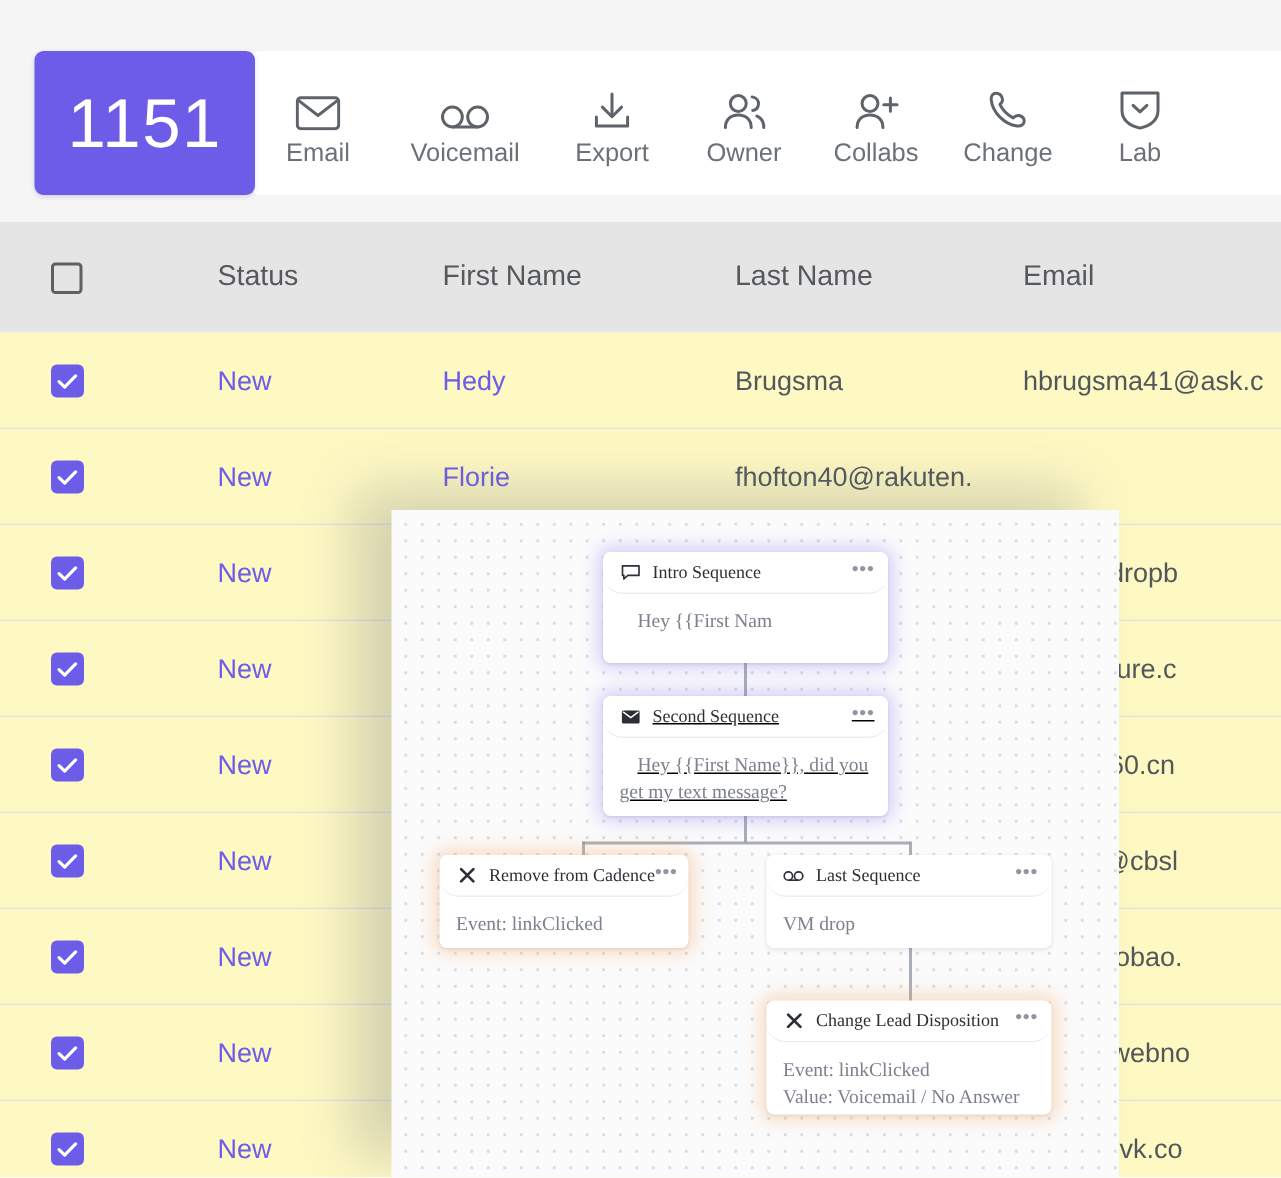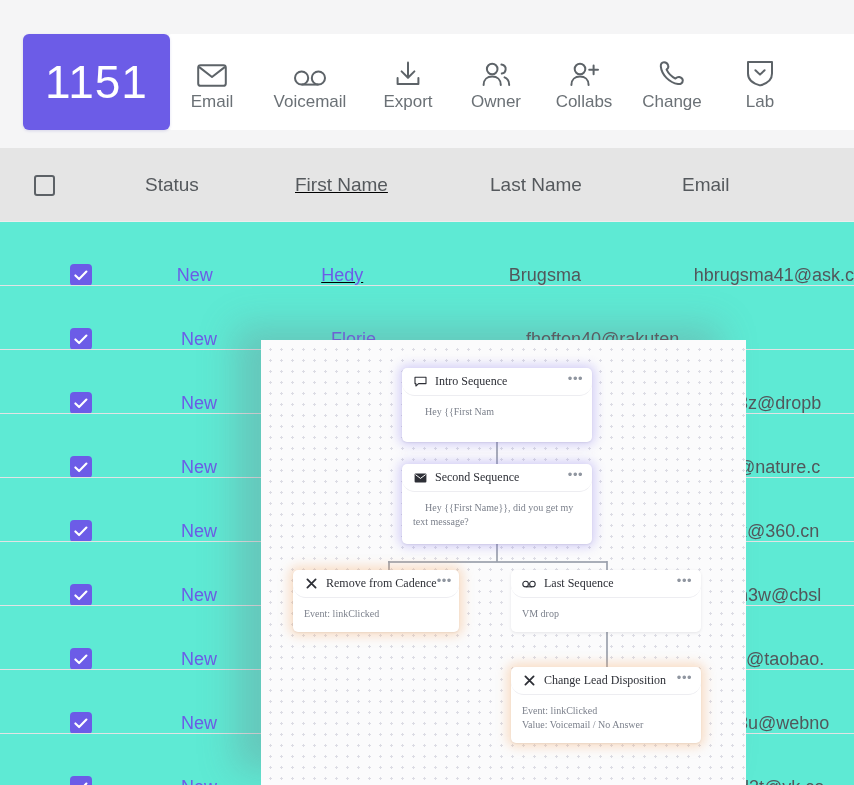--- a/index.html
+++ b/index.html
@@ -116,38 +116,37 @@
   .thead::after {
     content: "";
     position: absolute;
     left: 0; right: 0; bottom: 0;
     height: 1px;
     background: #eceded;
   }
   .trow {
     position: relative;
     height: 64px;
-    background: #5eead4;
-    display: flex;
-    align-items: flex-end;
+    background: #fef9c3;
+    display: flex;
+    align-items: center;
     box-sizing: border-box;
     cursor: pointer;
-    padding-left: 36px;
   }
   .trow::after {
     content: "";
     position: absolute;
     left: 0; right: 0; bottom: 0;
     height: 1px;
     background: #e3e3e4;
   }
 
   .c-check { width: 145px; display: flex; justify-content: flex-start; padding-left: 34px; box-sizing: border-box; }
   .c-status { width: 150px; }
-  .c-first { width: 195px; text-decoration: underline; }
+  .c-first { width: 195px; }
   .c-last { width: 192px; }
   .c-email { flex: 1 1 auto; white-space: nowrap; }
 
   .th-label {
     font-size: 19px;
     color: #55595d;
     font-weight: 400;
   }
   .cell {
     font-size: 18px;
@@ -263,21 +262,21 @@
     letter-spacing: .5px;
     line-height: 0;
     cursor: pointer;
     padding-bottom: 6px;
   }
   .node-body {
     padding: 9px 11px 8px 11px;
   }
   .node-body .line {
     font-family: "Liberation Serif", serif;
-    font-size: 10px;
+    font-size: 13px;
     color: #7c818c;
     line-height: 1.42;
   }
   .node-body .line.ind { text-indent: 12px; }
 </style>
 </head>
 <body>
 
 <div id="screen">
 
@@ -520,21 +519,21 @@
           </svg>
         </span>
         <span class="node-title">Intro Sequence</span>
         <span class="node-dots">•••</span>
       </div>
       <div class="node-body">
         <div class="line ind">Hey {{First Nam</div>
       </div>
     </div>
 
-    <div class="node glow-purple" style="left:141px; top:124px; width:190px; height:80px;">
+    <div class="node glow-purple" style="left:141px; top:124px; width:190px; height:80px;text-decoration:underline;">
       <div class="node-head">
         <span class="node-ic">
           <svg width="13" height="10" viewBox="0 0 13 10" fill="none">
             <rect x="0.6" y="0.6" width="11.8" height="8.8" rx="1" fill="#2d2f36"></rect>
             <path d="M1.4 1.6 L6.5 5.4 L11.6 1.6" stroke="#ffffff" stroke-width="1" fill="none" stroke-linejoin="round"></path>
           </svg>
         </span>
         <span class="node-title">Second Sequence</span>
         <span class="node-dots">•••</span>
       </div>

